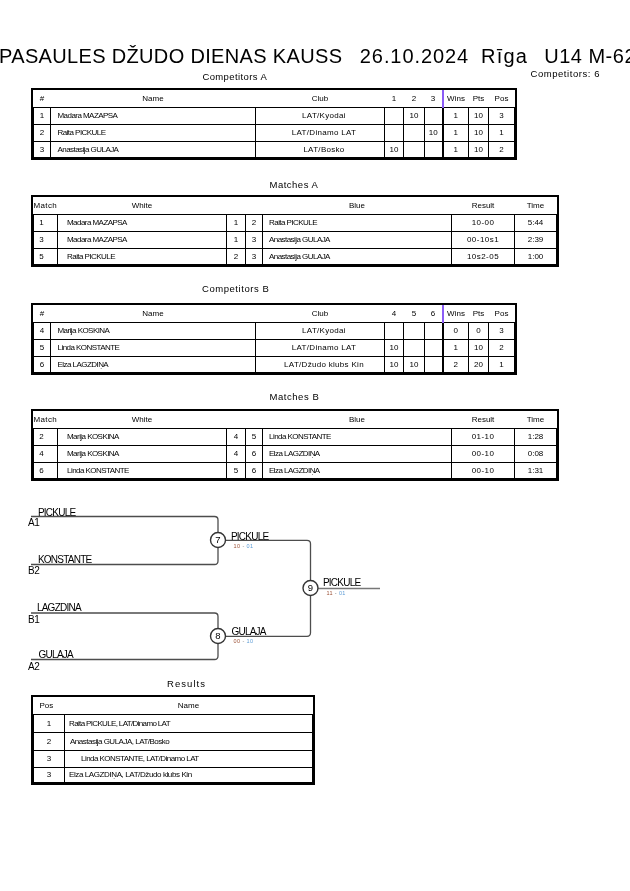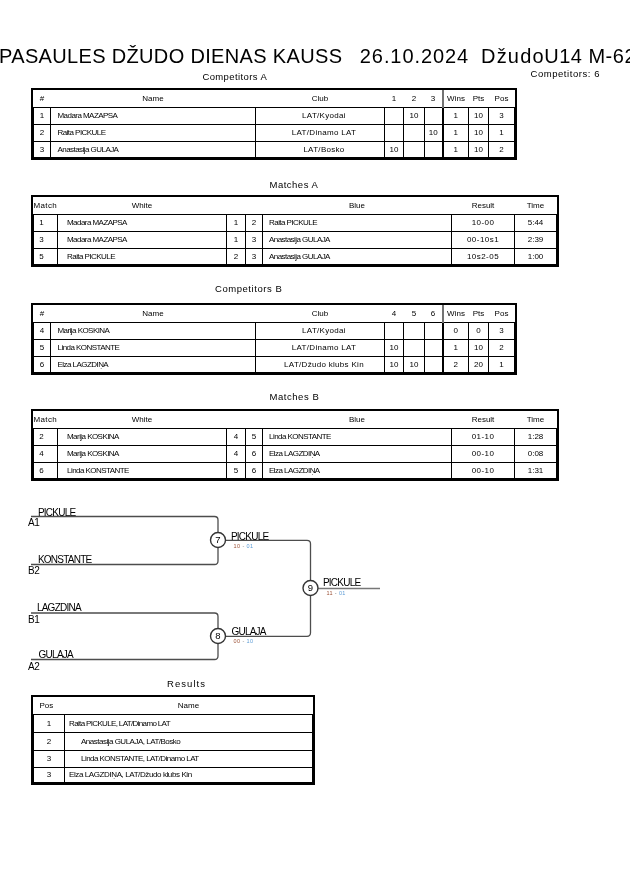--- a/index.html
+++ b/index.html
@@ -12,30 +12,30 @@
 table{border-collapse:collapse;table-layout:fixed;width:100%;height:100%;font-size:8px}
 td,th{padding:0;font-weight:normal;overflow:hidden;white-space:nowrap}
 td{border:1px solid #000;text-align:center}
 th{border:none;border-bottom:1px solid #000;text-align:center}
 td.nm{text-align:left;padding-left:6.5px;letter-spacing:-0.55px}
 td.cl{text-align:center;padding-left:8px;letter-spacing:0.3px}
 td.wh{text-align:left;padding-left:9px;letter-spacing:-0.55px}
 td.bl{text-align:left;padding-left:6px;letter-spacing:-0.55px}
 td.rs{letter-spacing:0.45px}
 td.thick{border-left:2px solid #000}
-th.thick{border-left:2px solid #737373}
+th.thick{border-left:2px solid #8b5cf6}
 td.mn{padding-right:8px}
 th.lft{text-align:left;padding-left:0px;letter-spacing:0.35px}
 </style>
 </head>
 <body>
 
 <div class="mt" style="left:-1px;letter-spacing:0.34px">PASAULES DŽUDO DIENAS KAUSS</div>
 <div class="mt" style="left:359.8px;letter-spacing:0.92px">26.10.2024</div>
-<div class="mt" style="left:481px;letter-spacing:1.2px">Džudo</div>
+<div class="mt" style="left:481px;letter-spacing:1.2px">Rīga</div>
 <div class="mt" style="left:544.2px;letter-spacing:0.5px">U14 M-62</div>
 <div class="sectitle" style="top:69.2px;left:530.5px;letter-spacing:0.55px">Competitors: 6</div>
 
 <div class="sectitle" style="top:72.4px;left:202.4px;letter-spacing:0.39px">Competitors A</div>
 <div class="tblwrap" style="top:88px;left:31px;width:486px;height:72px">
 <table>
 <colgroup>
         <col style="width:17px">
         <col style="width:205px">
         <col style="width:129px">
@@ -141,21 +141,21 @@
           <td>2</td>
           <td>3</td>
           <td class="bl">Anastasija GULAJA</td>
           <td class="rs">10s2-05</td>
           <td>1:00</td>
         </tr>
 </tbody>
     </table>
 </div>
 
-<div class="sectitle" style="top:284.2px;left:215px;letter-spacing:0.55px">Competitors B</div>
+<div class="sectitle" style="top:284.2px;left:202px;letter-spacing:0.55px">Competitors B</div>
 <div class="tblwrap" style="top:303px;left:31px;width:486px;height:72px">
 <table>
 <colgroup>
         <col style="width:17px">
         <col style="width:205px">
         <col style="width:129px">
         <col style="width:19px">
         <col style="width:21px">
         <col style="width:18px">
         <col style="width:26px">
@@ -317,21 +317,21 @@
         <tr style="height:17px">
           <th class="lft" style="padding-left:6px;letter-spacing:0">Pos</th>
           <th>Name</th>
         </tr>
 <tr style="height:18px">
           <td>1</td>
           <td class="nm" style="padding-left:4px;letter-spacing:-0.65px">Raita PICKULE, LAT/Dinamo LAT</td>
         </tr>
 <tr style="height:18px">
           <td>2</td>
-          <td class="nm" style="padding-left:16px;letter-spacing:-0.5px">Anastasija GULAJA, LAT/Bosko</td>
+          <td class="nm" style="padding-left:5px;letter-spacing:-0.5px">Anastasija GULAJA, LAT/Bosko</td>
         </tr>
 <tr style="height:17px">
           <td>3</td>
           <td class="nm" style="padding-left:16px;letter-spacing:-0.55px">Linda KONSTANTE, LAT/Dinamo LAT</td>
         </tr>
 <tr>
           <td>3</td>
           <td class="nm" style="padding-left:4px;letter-spacing:-0.4px">Elza LAGZDIŅA, LAT/Džudo klubs Kin</td>
         </tr>
 </tbody>

